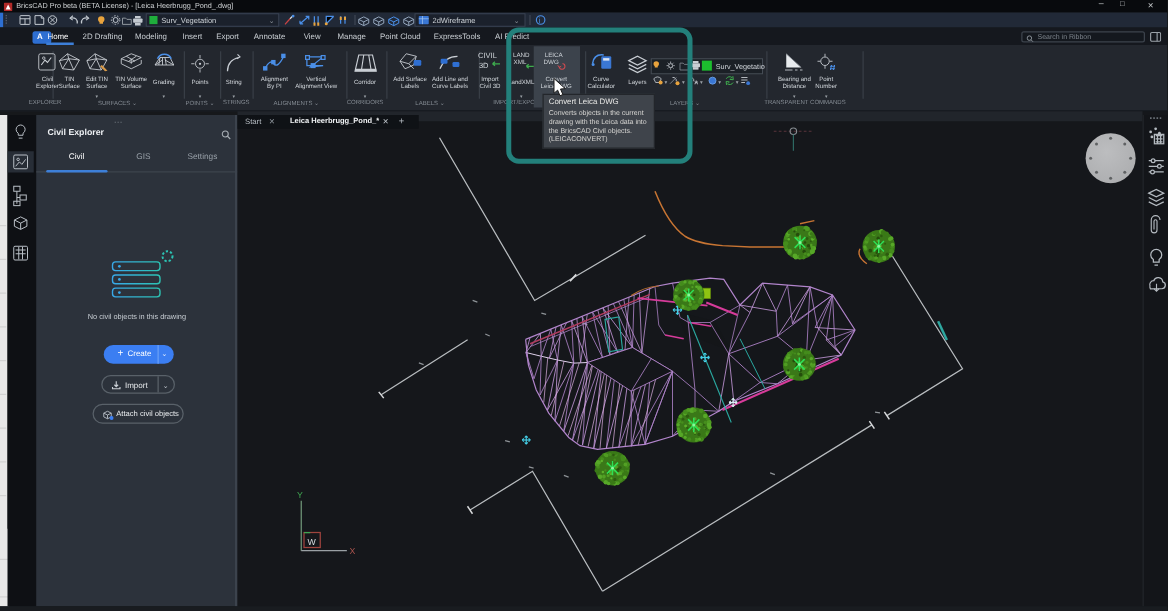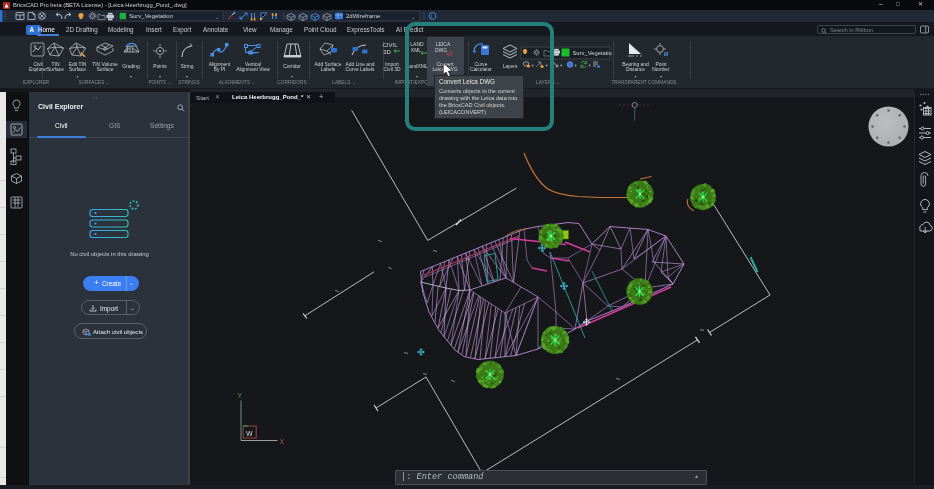--- a/index.html
+++ b/index.html
@@ -1029,21 +1029,20 @@
         <circle cx="20.5" cy="36.5" r="1.2"></circle>
         <circle cx="4.5" cy="20.5" r="1.2"></circle>
         <circle cx="36.5" cy="20.5" r="1.2"></circle>
       <circle cx="9.2" cy="9.2" r="1.2"></circle>
         <circle cx="31.8" cy="9.2" r="1.2"></circle>
         <circle cx="9.2" cy="31.8" r="1.2"></circle>
         <circle cx="31.8" cy="31.8" r="1.2"></circle>
     </g>
   </svg>
 
-  <div class="abs" id="cmdbar"><span style="margin-left:5px;font-style:normal;">|:</span> Enter command<span style="position:absolute;right:8px;top:0;font-size:5px;font-style:normal;color:#9aa0a6;">▲</span></div>
   <div class="abs" id="bottomstrip"></div>
 
   <div class="abs" id="tealbox"></div>
   <div class="abs" id="tooltip">
     <div class="tt1">Convert Leica DWG</div>
     <div class="tt2">Converts objects in the current<br>drawing with the Leica data into<br>the BricsCAD Civil objects.<br>(LEICACONVERT)</div>
   </div>
   <svg class="abs" style="left:442px;top:62px" width="12" height="17" viewBox="0 0 12 17">
       <path d="M1.2 0.8 L1.2 12.6 L4.1 10.1 L6 14.6 L8.3 13.6 L6.4 9.2 L10.2 8.9 Z" fill="#fff" stroke="#1a1a1a" stroke-width="0.8"></path>
     </svg>

